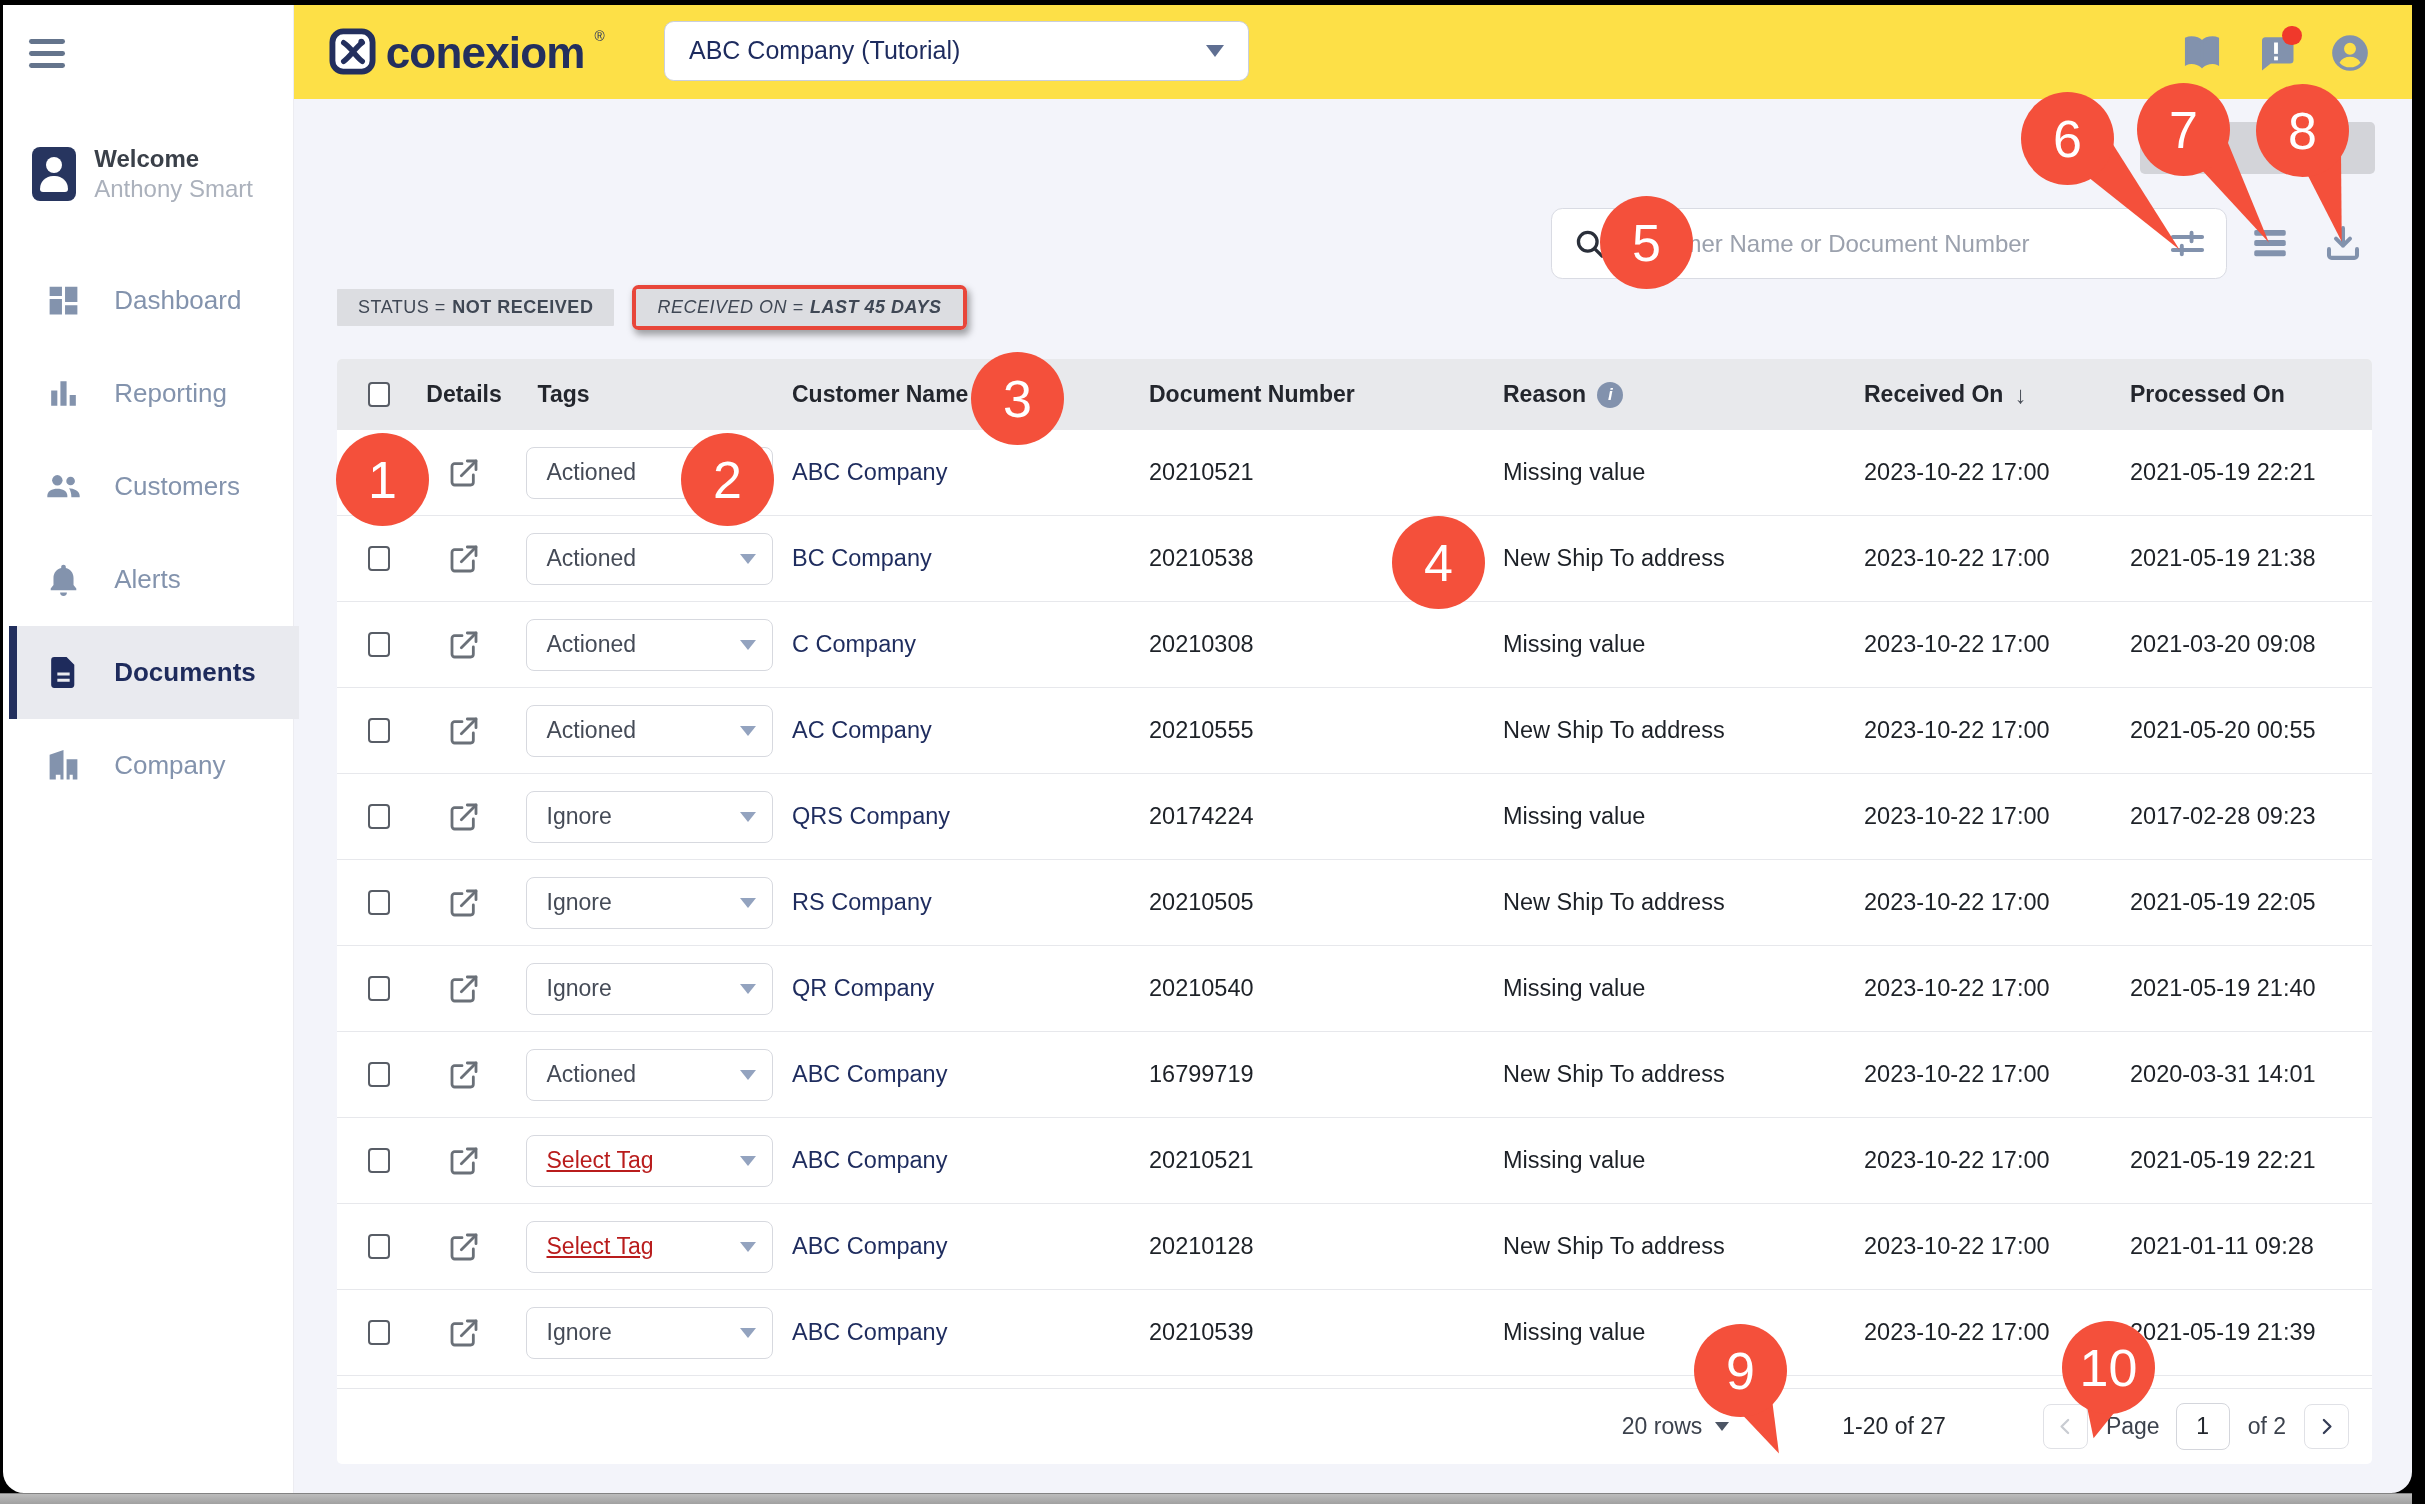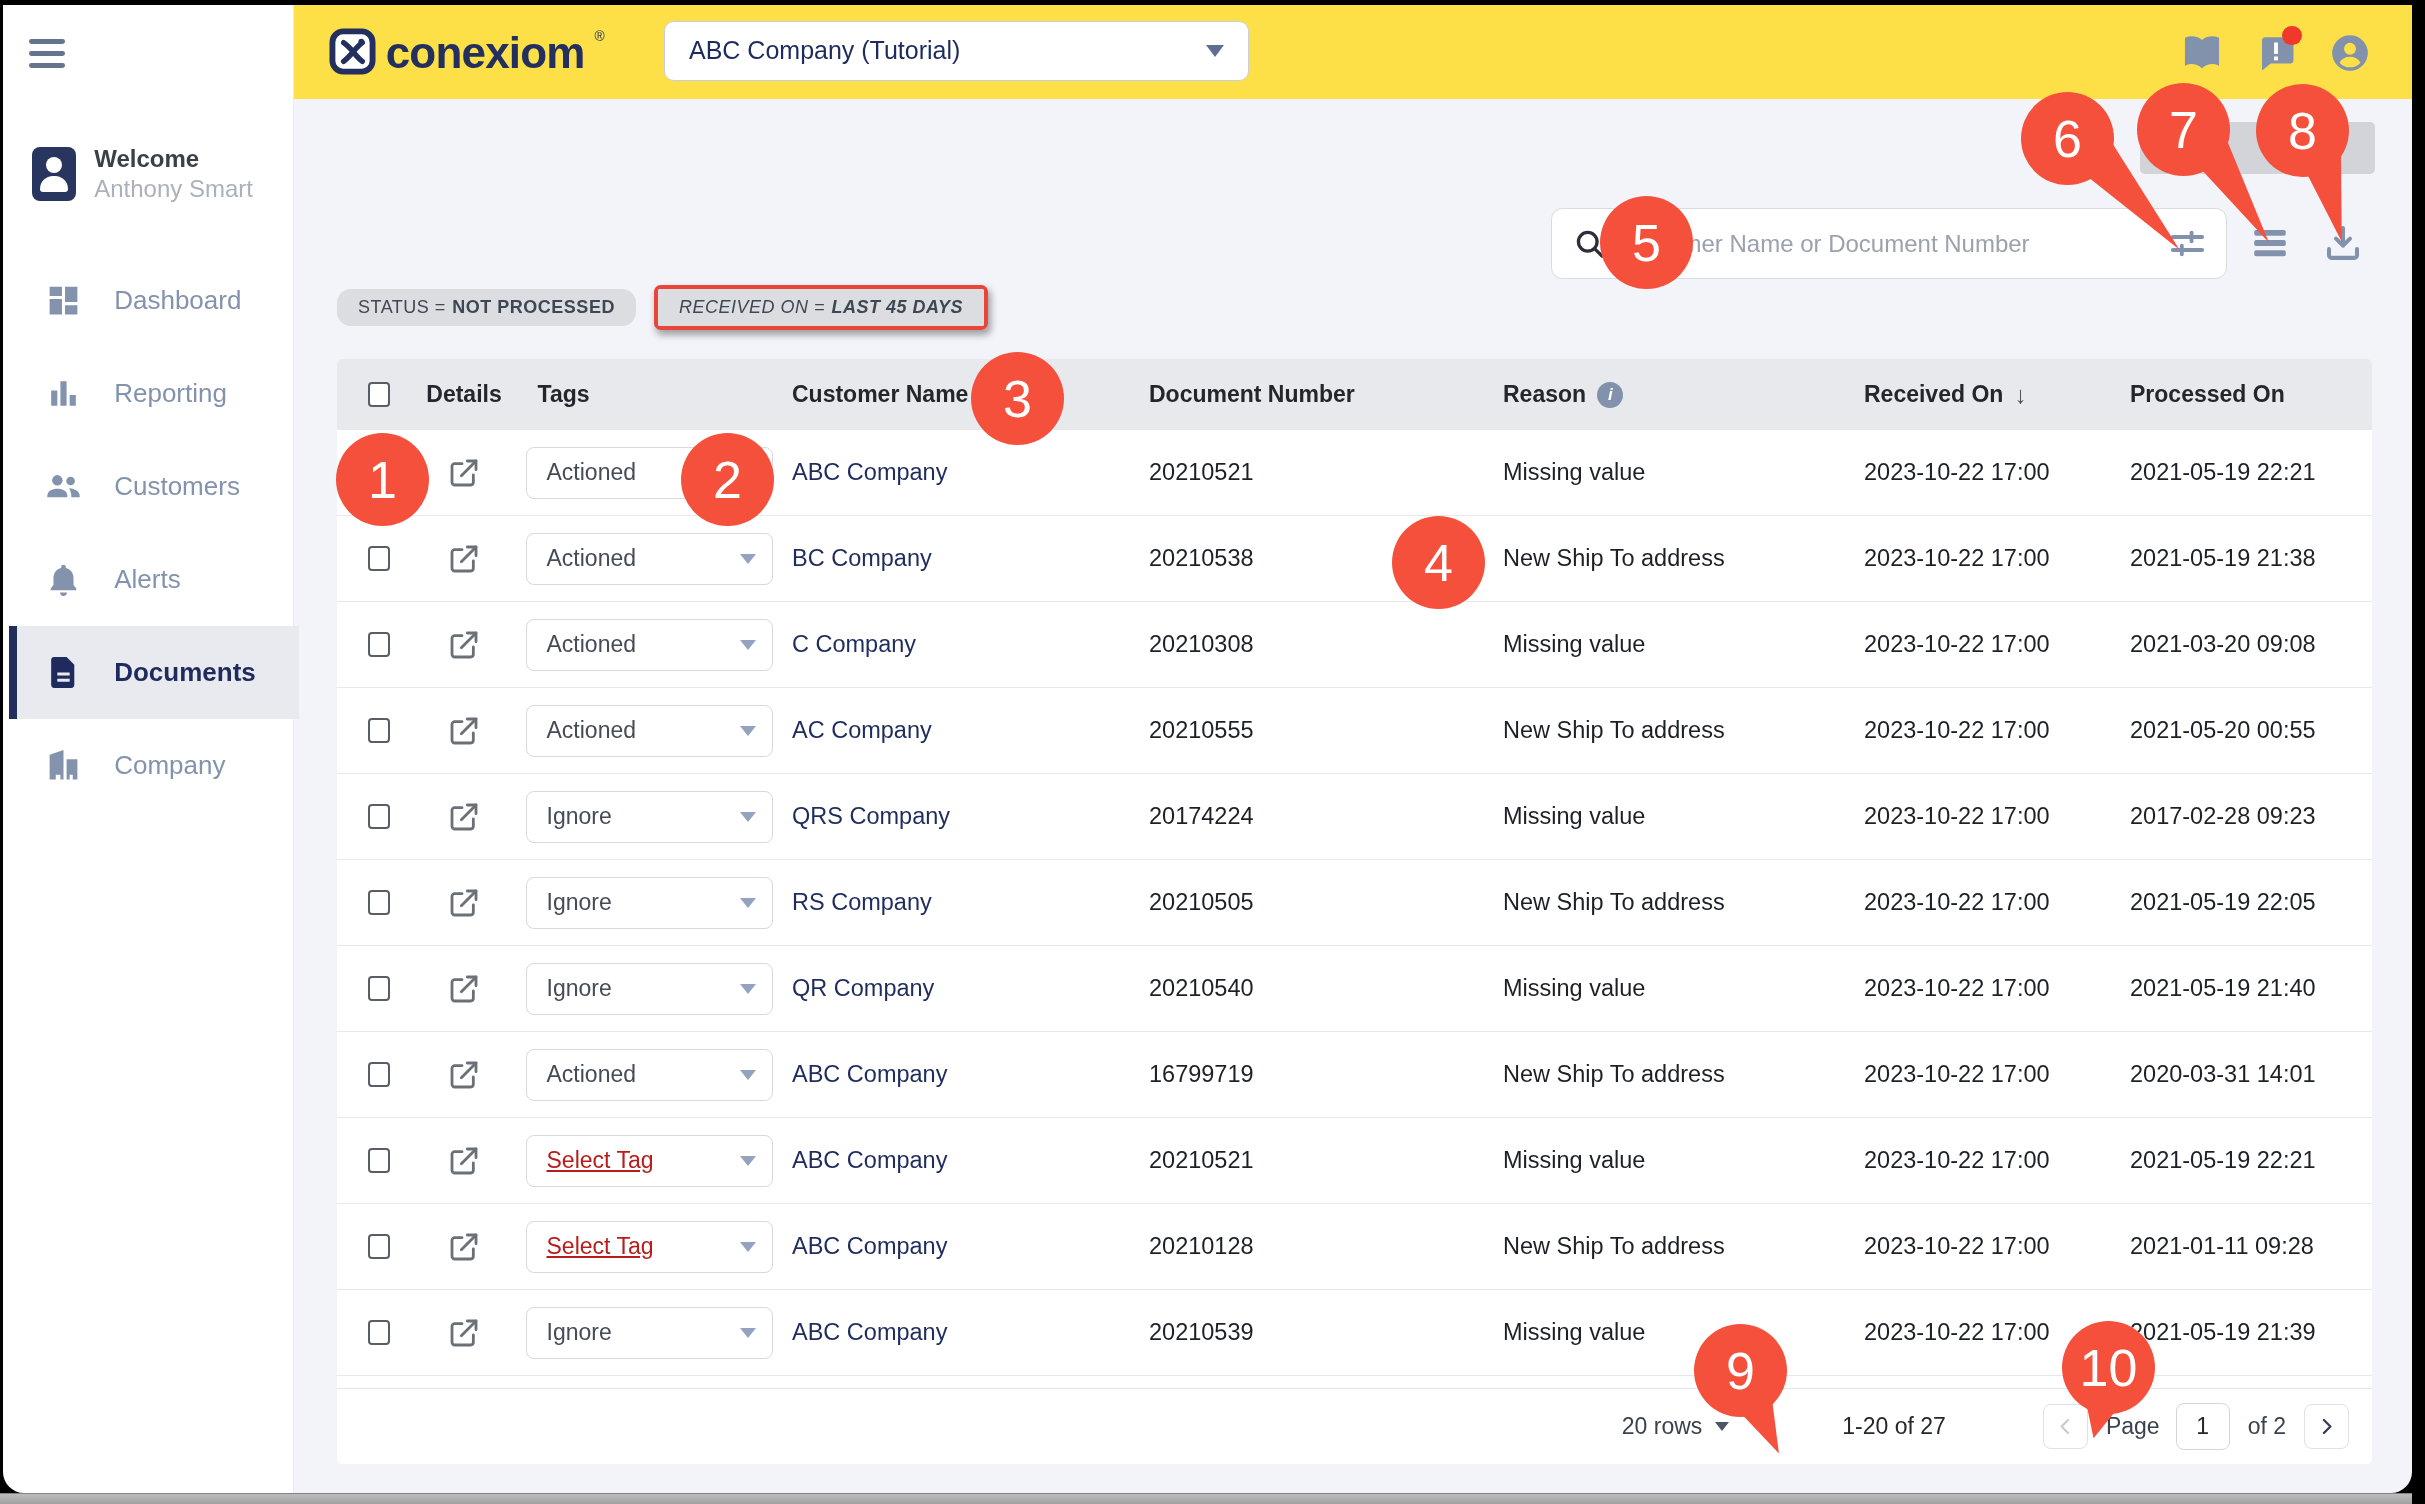--- a/index.html
+++ b/index.html
@@ -48,21 +48,21 @@
                 border-top:12px solid #5f6f92; }
   .topbar-icons { position:absolute; right:41px; top:27.6px; display:flex; gap:32px; align-items:center; }
   .tb-icon { width:42px; height:42px; position:relative; cursor:pointer; color:#8292ad; }
   .tb-icon svg { width:42px; height:42px; }
   .badge-dot { position:absolute; right:-4.9px; top:-6.5px; width:19.5px; height:19.5px; border-radius:50%; background:#f0392b; }
 
   
   .page-title { position:absolute; left:43px; top:23px; font-size:52px; font-weight:600; color:#14161a; letter-spacing:0.4px; }
 
   .chips { position:absolute; left:43px; top:186px; display:flex; gap:18px; align-items:center; }
-  .chip { background:#dcdde1; border-radius:14px; height:37px; display:flex; align-items:center;
+  .chip { background:#dcdde1; border-radius:1px; height:37px; display:flex; align-items:center;
           padding:0 21px; font-size:18px; color:#3f4754; letter-spacing:0.5px; white-space:nowrap; cursor:pointer; }
   .chip b { font-weight:700; margin-left:6.5px; }
   .chip-highlight { border:4.9px solid #e8463a; border-radius:6.5px; box-shadow:2.4px 4.9px 7.3px rgba(0,0,0,.35);font-style:italic; }
   .chip-highlight .chip { border-radius:1.6px; }
 
   .search-box { position:absolute; left:1257px; top:109px; width:676px; height:71px; background:#fff;
                 border:1.6px solid #d9dbe3; border-radius:11.3px; display:flex; align-items:center; padding:0 19.5px; }
   .search-box svg.mag { width:36px; height:36px; flex:0 0 auto; }
   .search-input { flex:1; border:none; outline:none; font-size:24px; color:#3c4350; margin-left:11.3px;
                   font-family:inherit; background:transparent; }
@@ -229,21 +229,21 @@
         </svg>
     </div>
   </div>
 </div>
 
 <div class="main">
 
   <div class="chips">
     <div class="chip">
       <span>STATUS =</span>
-      <b>NOT PROCESSED</b>
+      <b>NOT RECEIVED</b>
     </div>
     <div class="chip-highlight">
       <div class="chip">
         <span>RECEIVED ON =</span>
         <b>LAST 45 DAYS</b>
       </div>
     </div>
   </div>
 
   <div class="overflow-bar">

